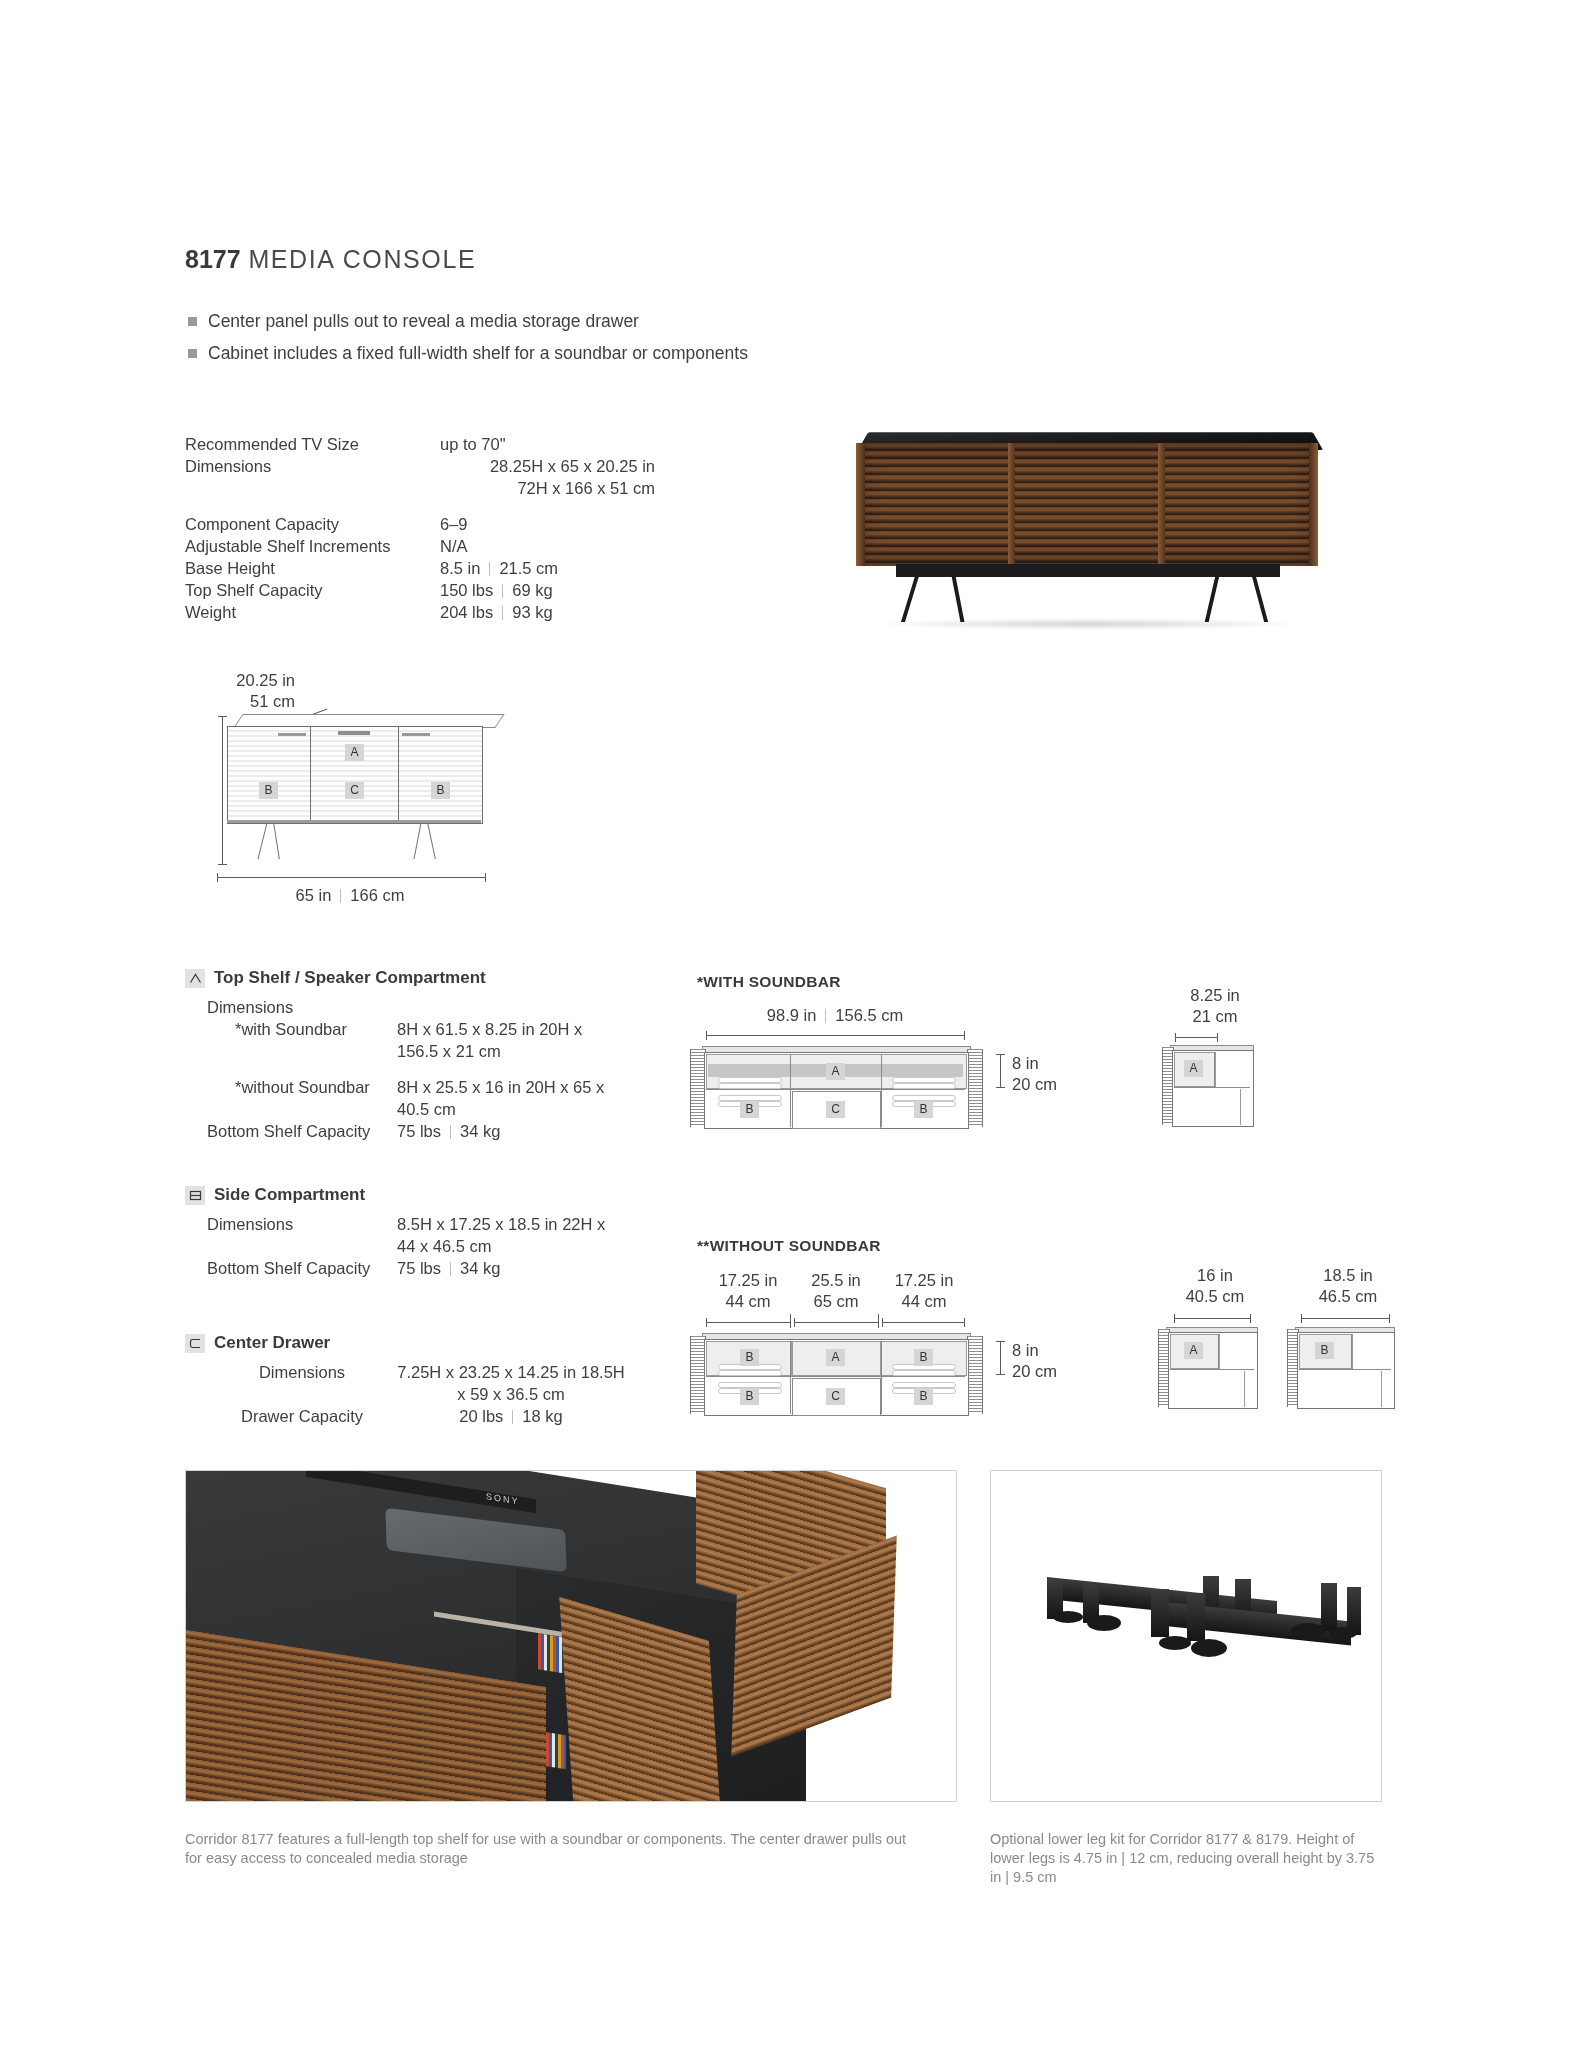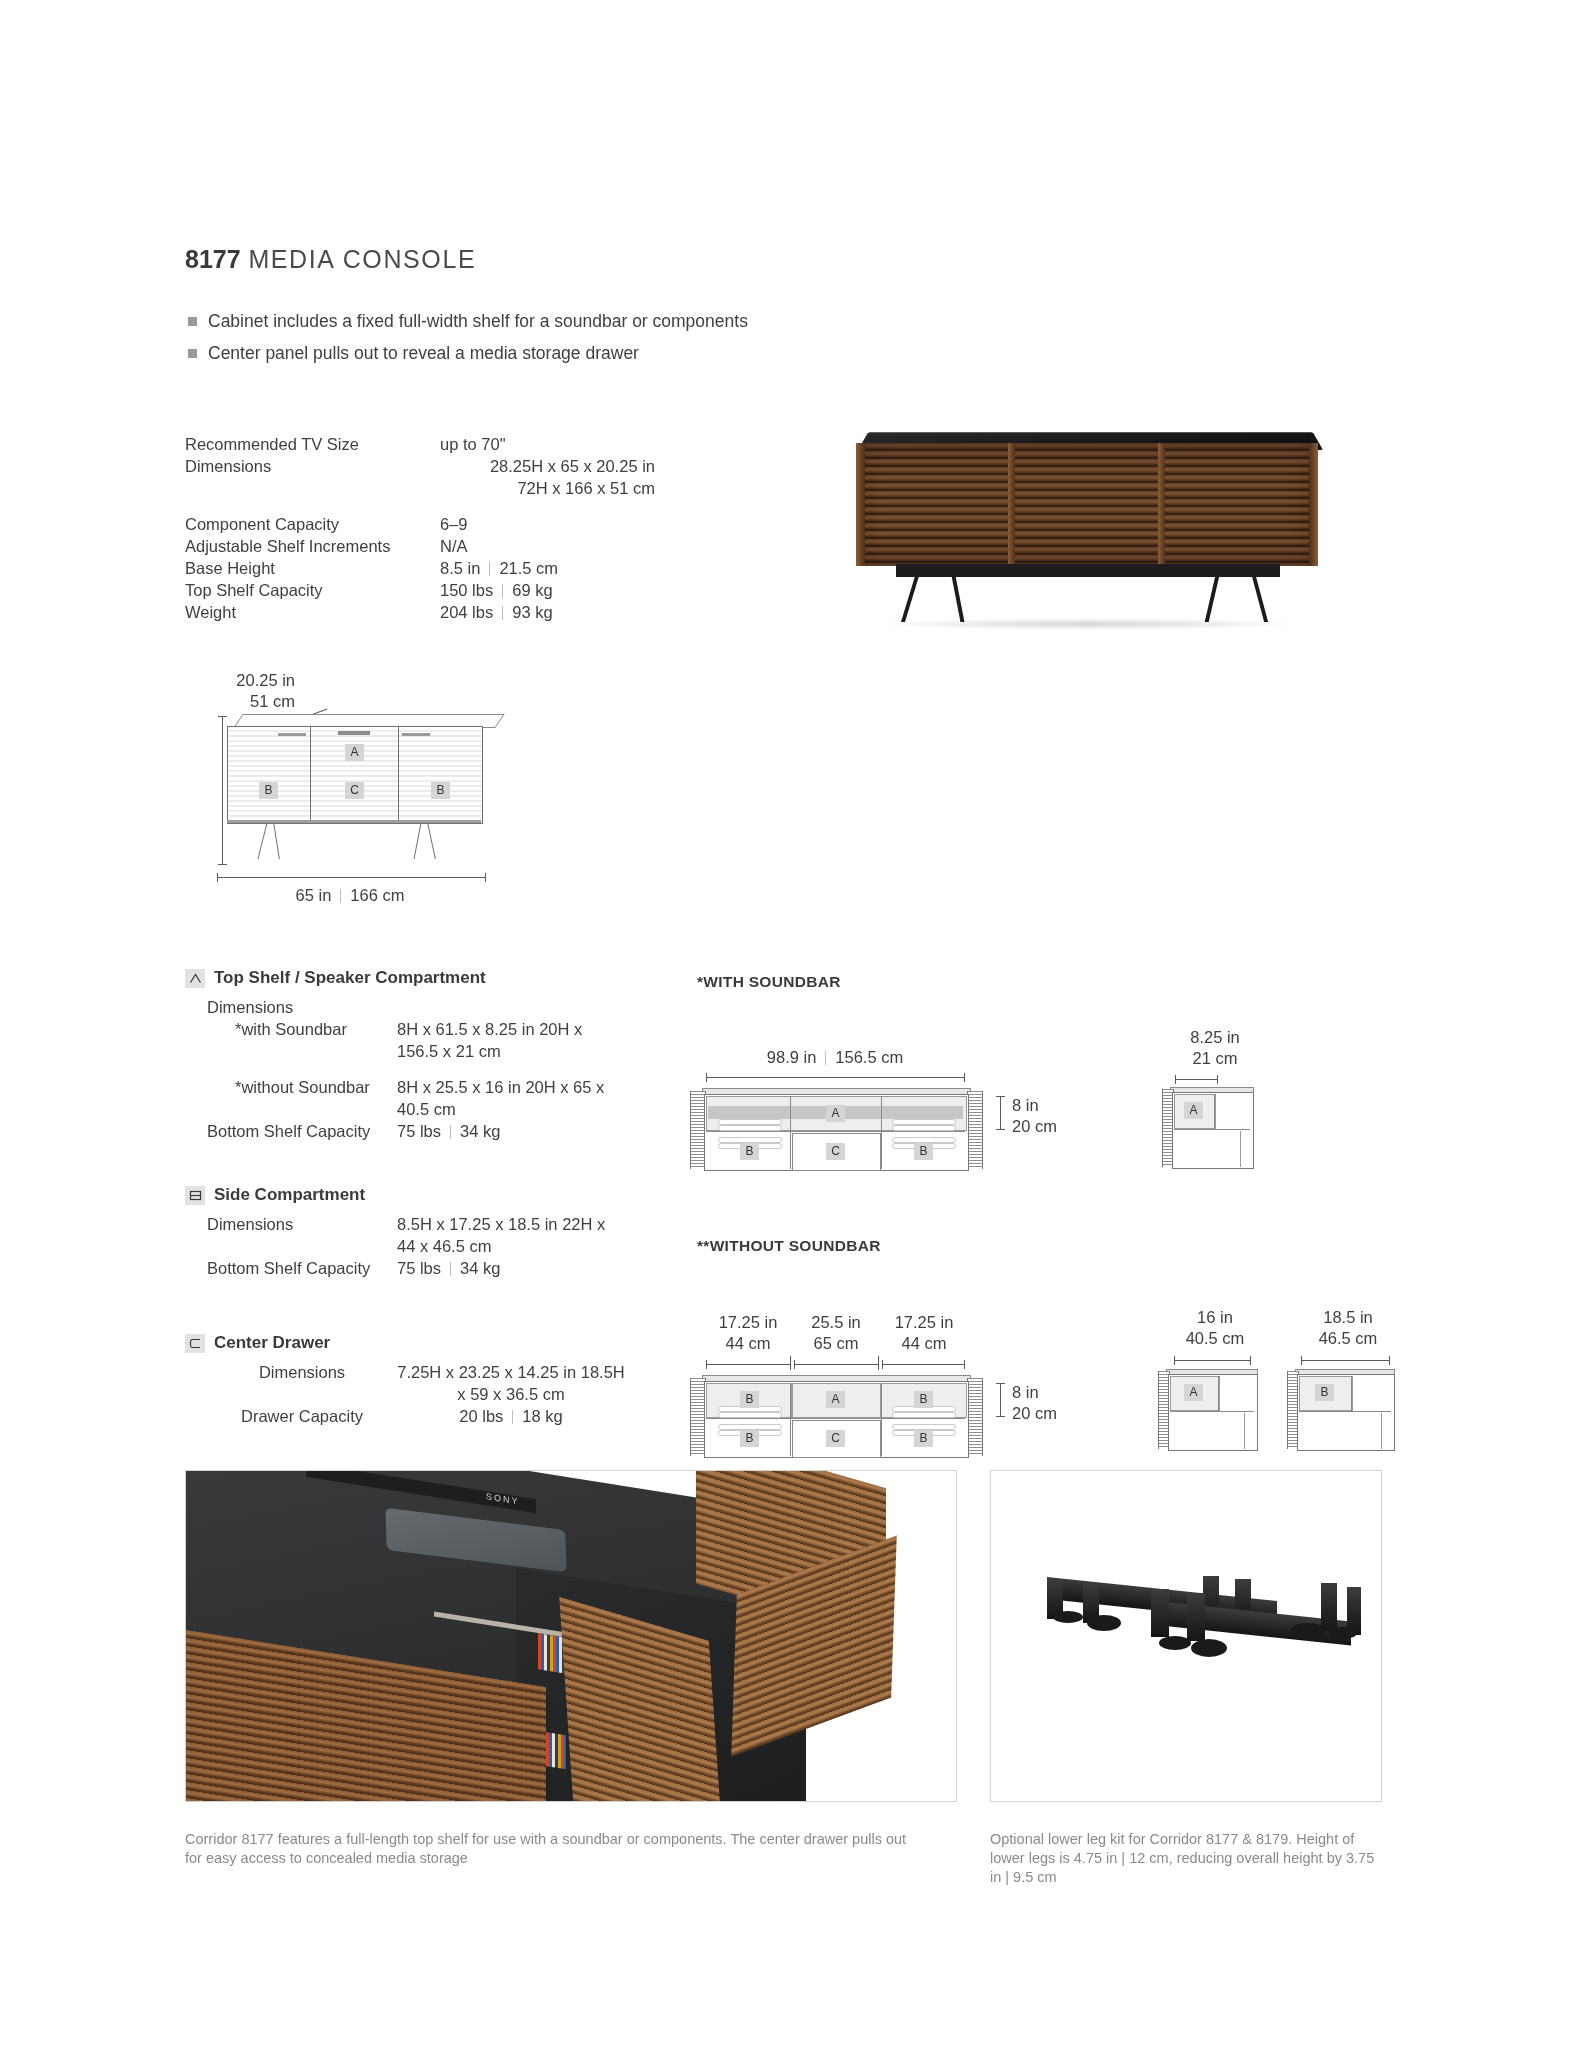--- a/index.html
+++ b/index.html
@@ -268,21 +268,20 @@
     font-weight: bold;
     font-size: 15.5px;
     letter-spacing: .3px;
     color: #3a3a3a;
     white-space: nowrap;
   }
 
   
   .tech {
     position: absolute;
-    margin-top: 42px;
   }
   .tech-frame {
     position: absolute;
     border: 1px solid #777;
     background: #fff;
   }
   .tech-fill {
     position: absolute;
     background: #eeeeee;
     border: 1px solid #9a9a9a;
@@ -408,25 +407,25 @@
 
 <div class="page">
 
   <div class="title">
     <span class="model">8177</span><span>&nbsp;</span><span class="kind">MEDIA CONSOLE</span>
   </div>
 
   <div class="bullets">
     <div class="bullet">
       <span class="sq"></span>
-      <span>Cabinet includes a fixed full-width shelf for a soundbar or components</span>
+      <span>Center panel pulls out to reveal a media storage drawer</span>
     </div>
     <div class="bullet">
       <span class="sq"></span>
-      <span>Center panel pulls out to reveal a media storage drawer</span>
+      <span>Cabinet includes a fixed full-width shelf for a soundbar or components</span>
     </div>
   </div>
 
   <div class="spec-table">
     <div class="spec-row">
       <div class="spec-label">Recommended TV Size</div>
       <div class="spec-value">up to 70"</div>
     </div>
     <div class="spec-row">
       <div class="spec-label">Dimensions</div>

